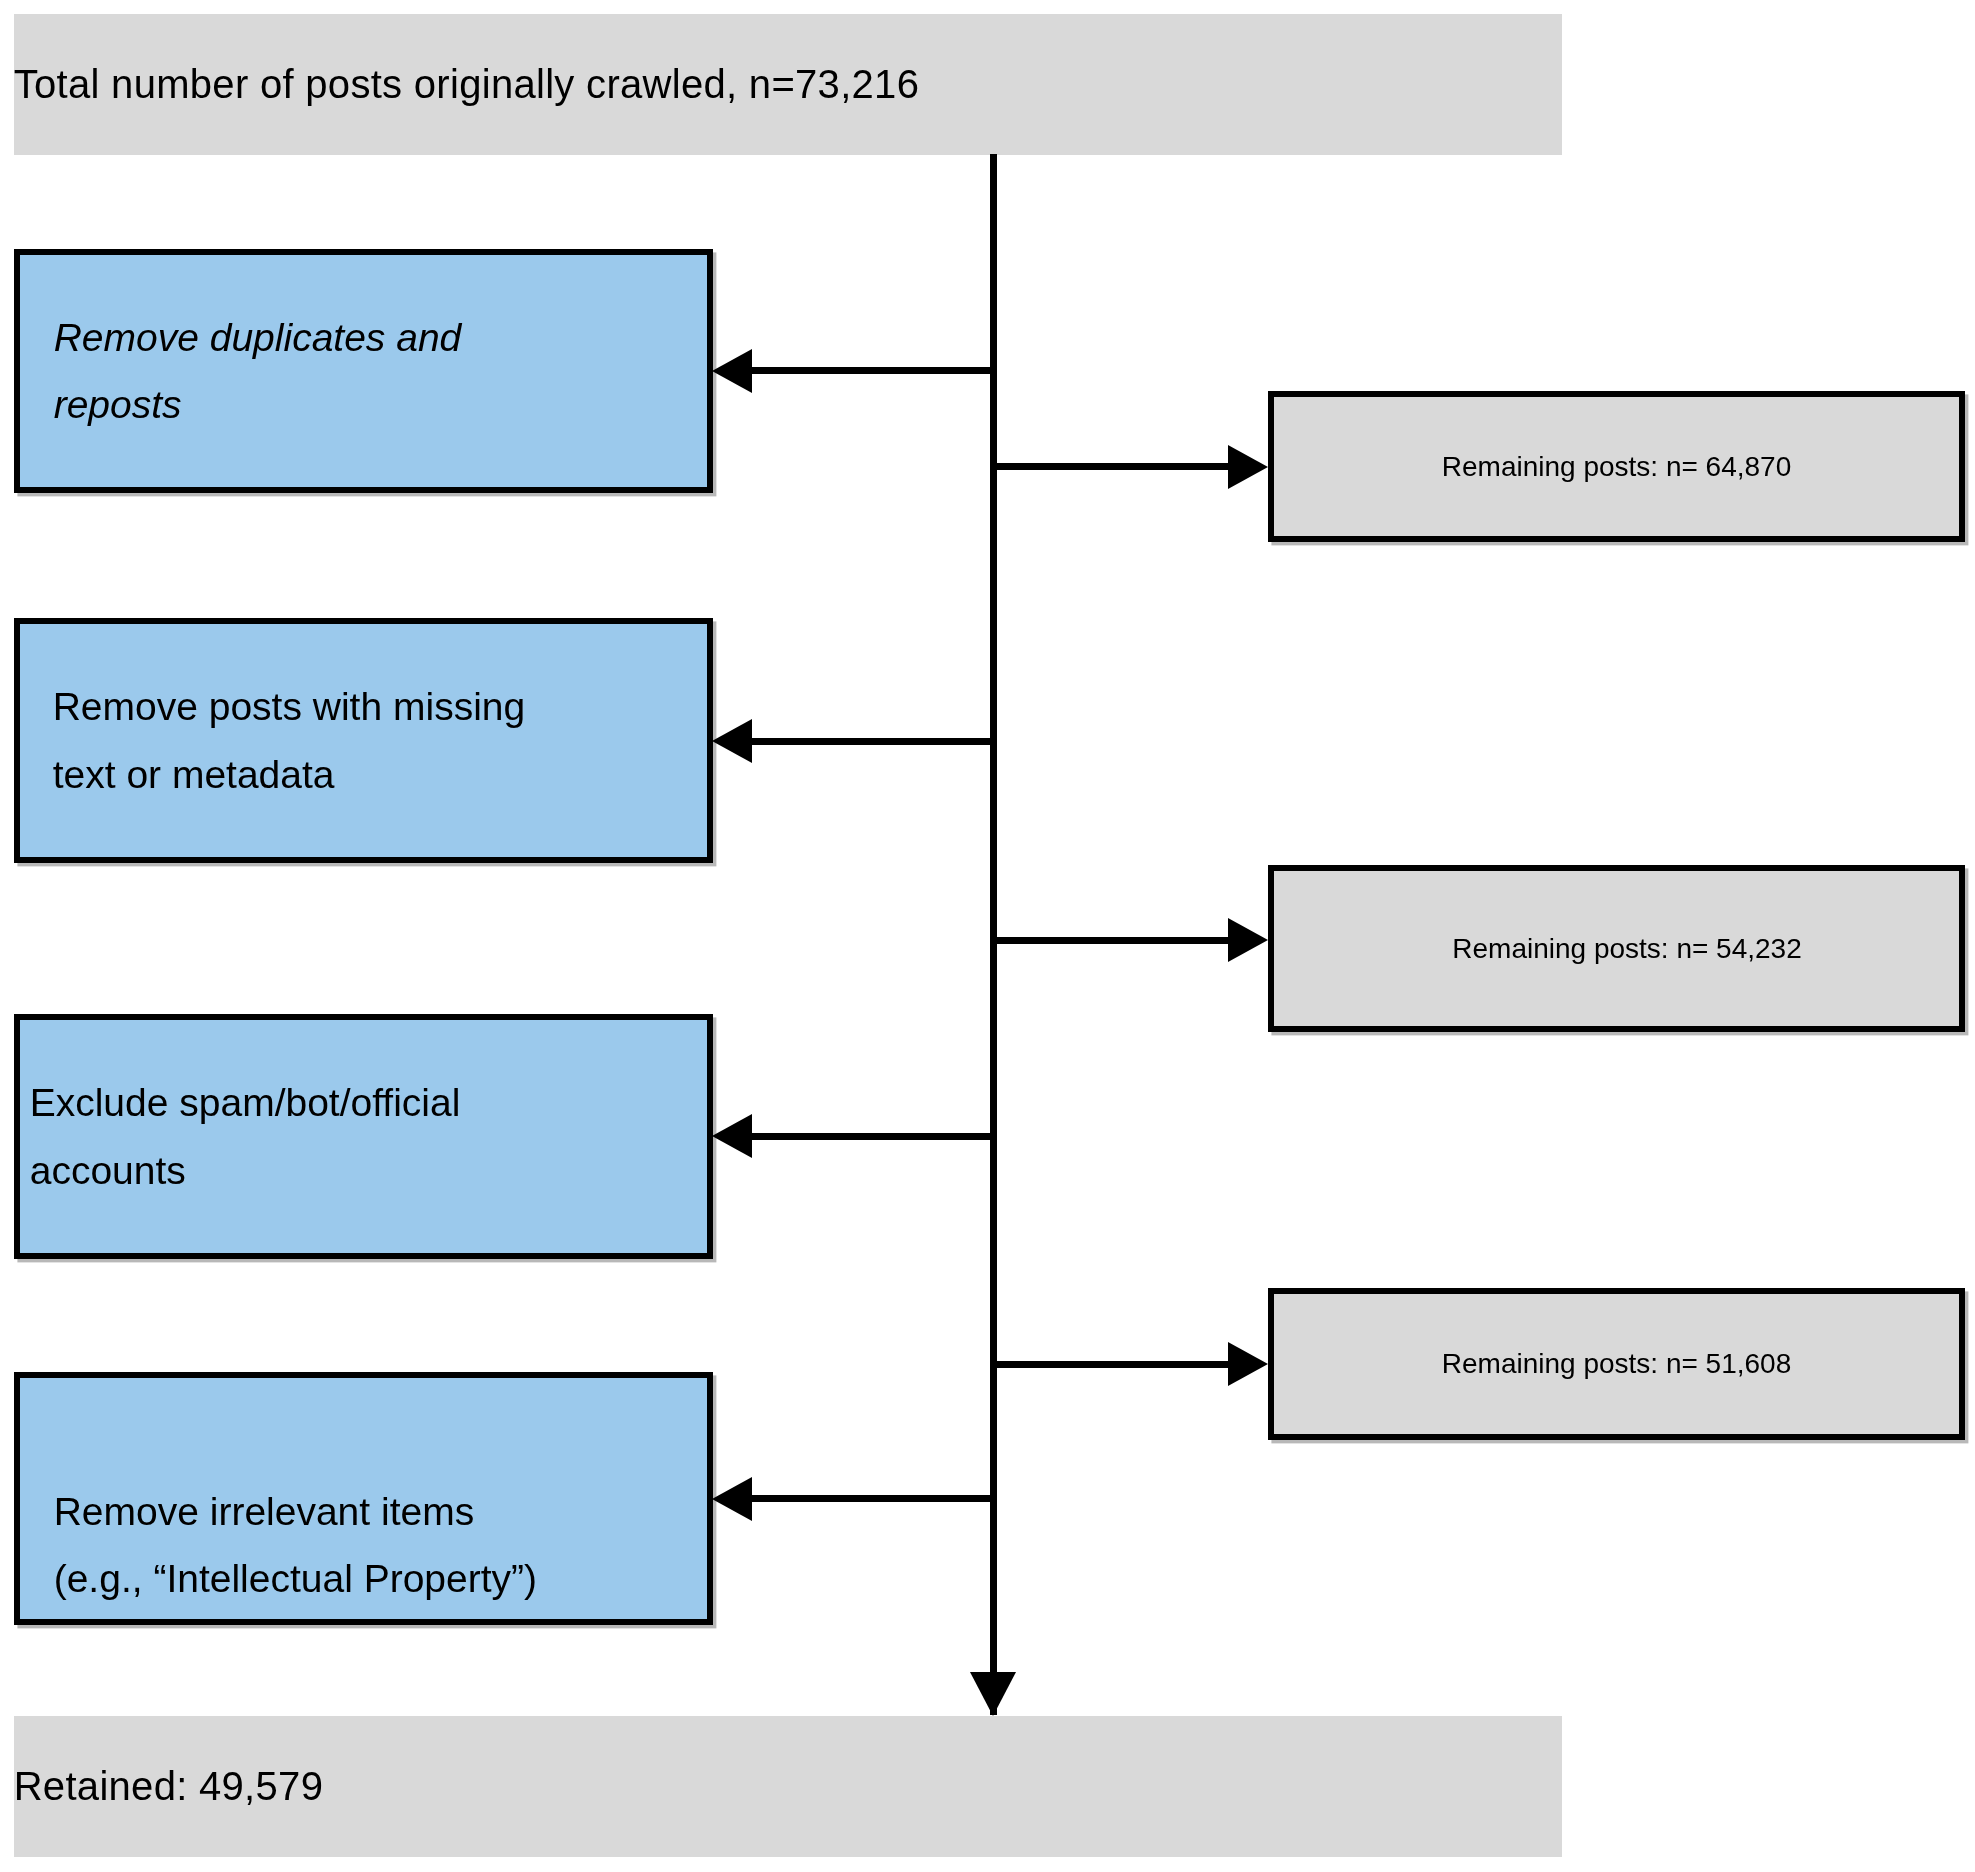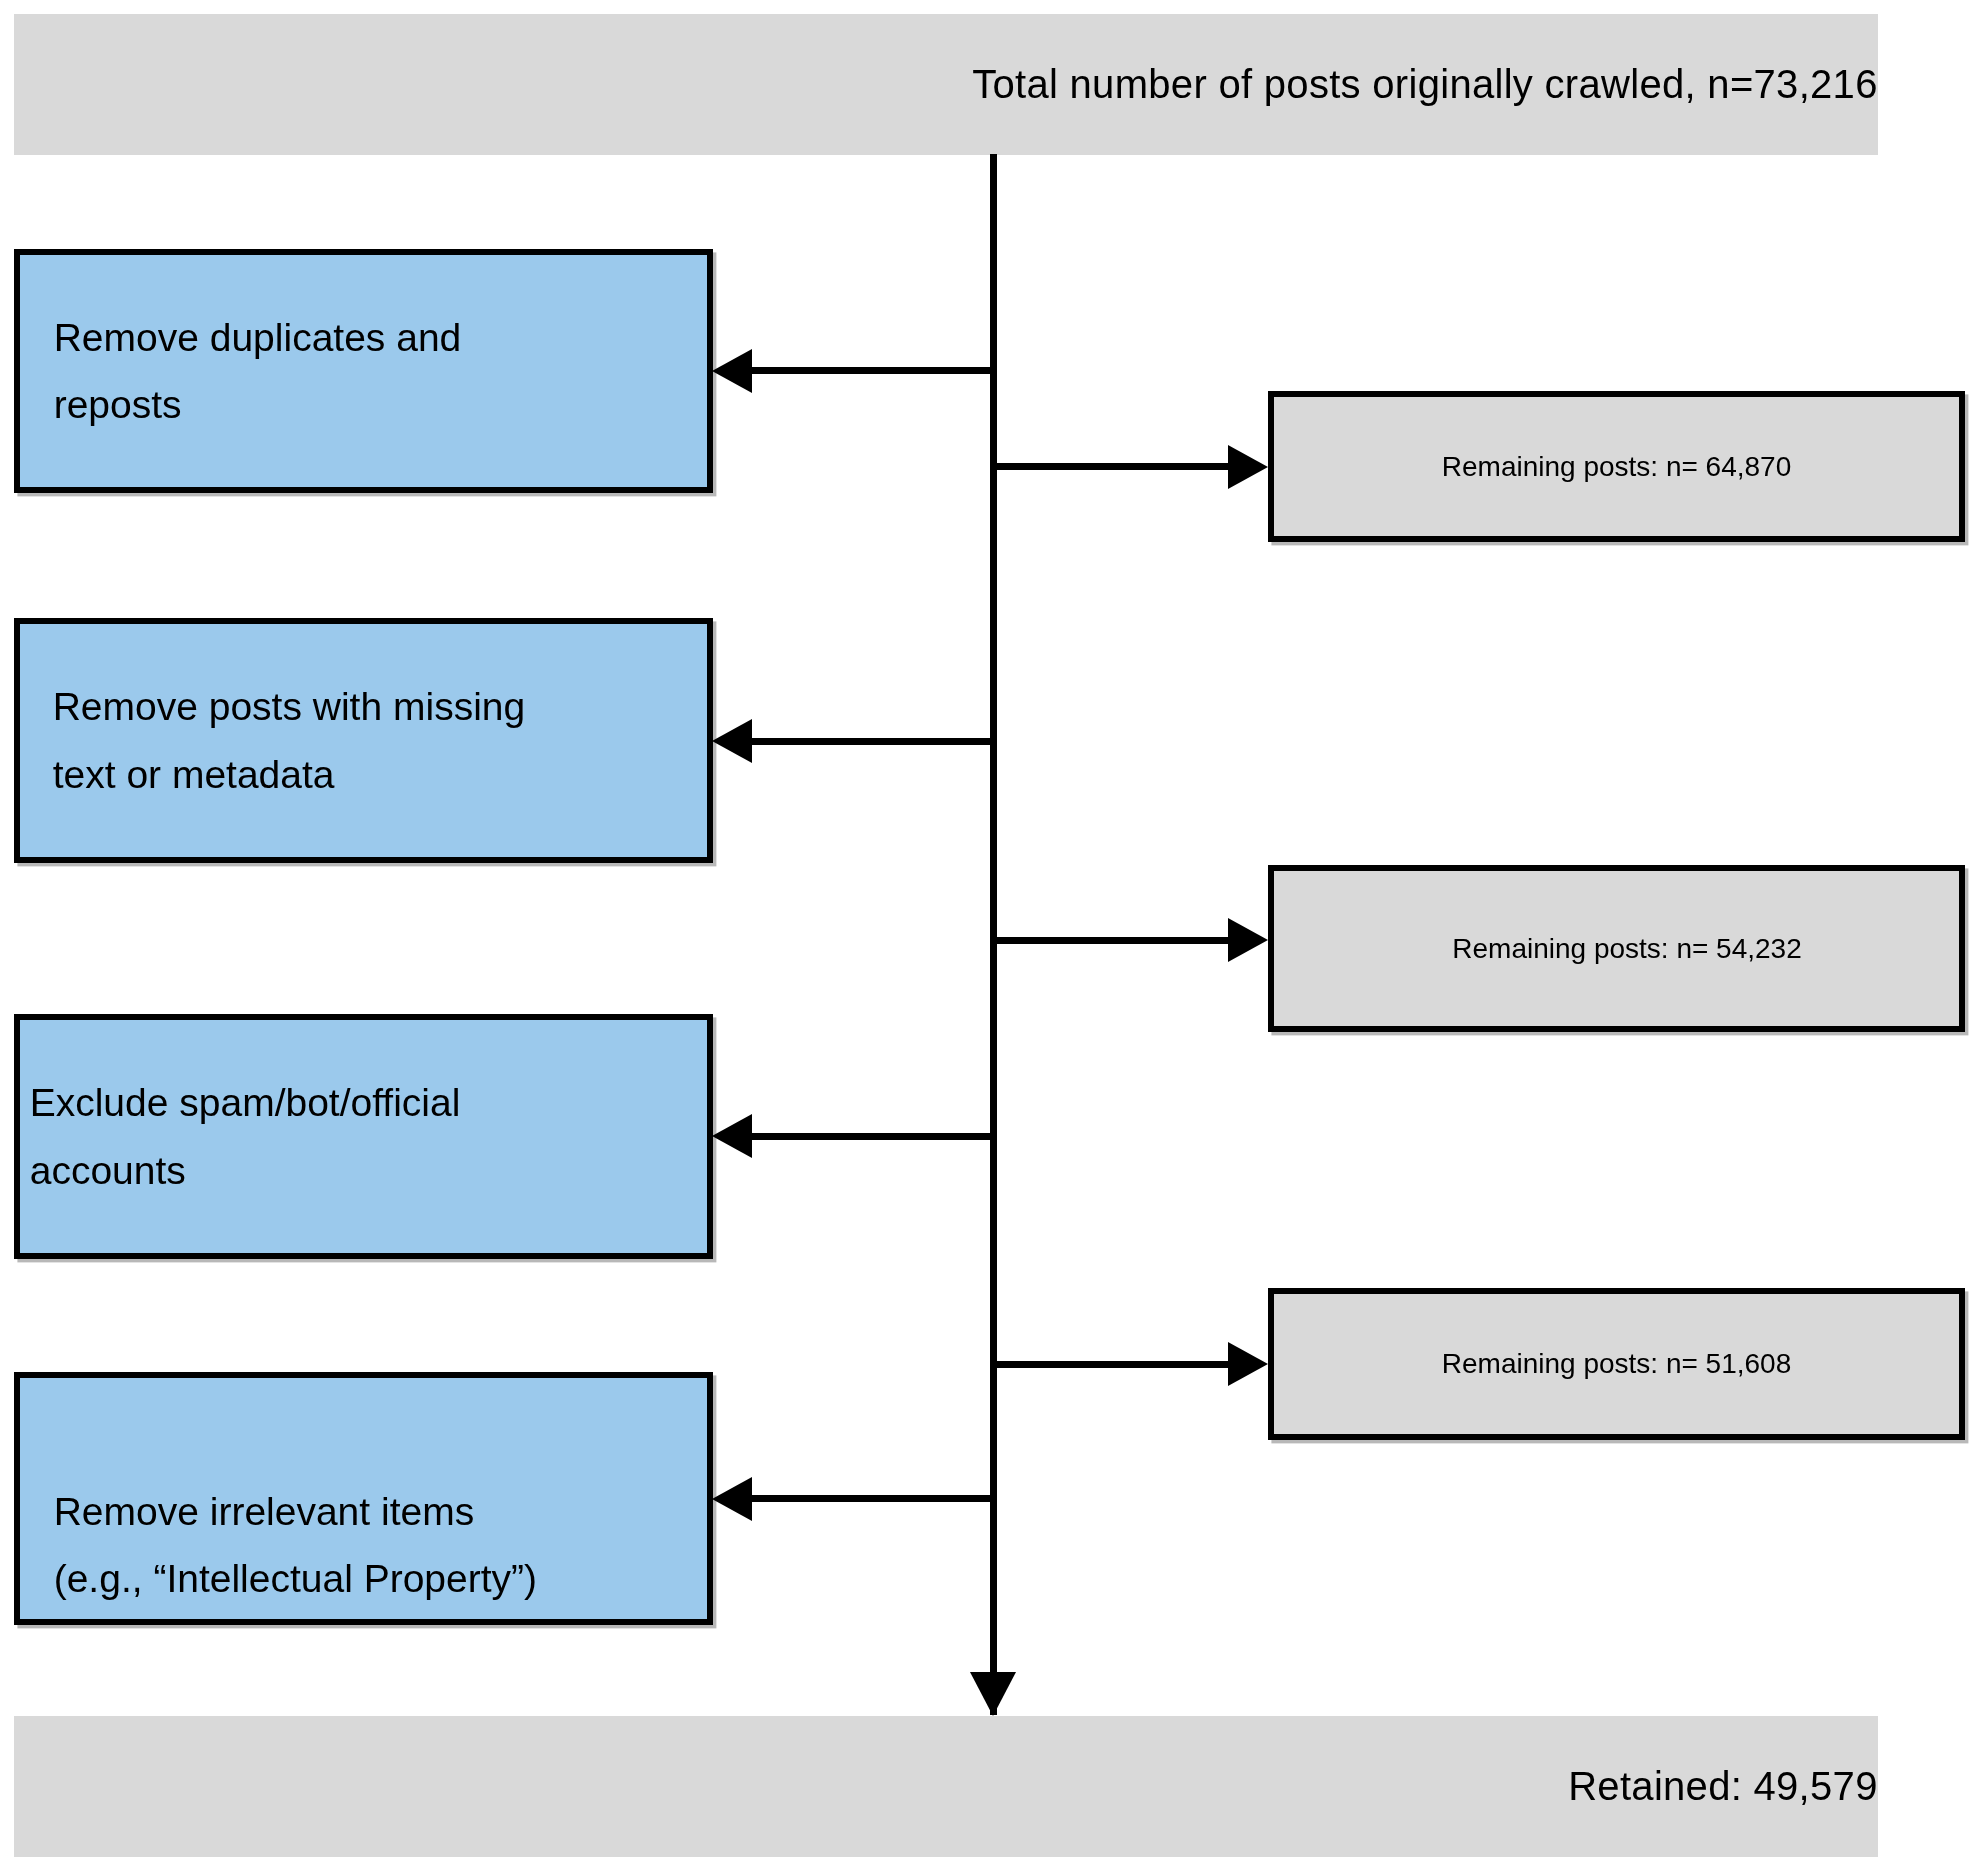--- a/index.html
+++ b/index.html
@@ -13,25 +13,25 @@
     height: 1872px;
     background: #ffffff;
     font-family: "Liberation Sans", sans-serif;
     color: #000000;
     overflow: hidden;
   }
   
   .bar {
     position: absolute;
     left: 13.7px;
-    width: 1864px;
+    width: 1548px;
     background: #D9D9D9;
     display: flex;
     align-items: center;
-    justify-content: flex-end;
+    justify-content: flex-start;
     font-size: 40px;
     letter-spacing: 0.3px;
     box-sizing: border-box;
   }
   .bar.top    { top: 13.7px;   height: 141px; }
   .bar.bottom { top: 1716px; height: 141px; }
 
   
   .step {
     position: absolute;
@@ -41,21 +41,21 @@
     border: 6.9px solid #000000;
     box-sizing: border-box;
     display: flex;
     align-items: center;
     box-shadow: 3.4px 3.4px 0 rgba(0,0,0,0.28);
     font-size: 39px;
     line-height: 1.72;
     white-space: pre-line;
     padding: 6.9px 20.6px 6.9px 34px;
   }
-  .step.s1 { top: 249px;  height: 244px; }
+  .step.s1 { top: 249px;  height: 244px; font-style: italic; }
   .step.s2 { top: 618px;  height: 245px; padding-left: 33px; }
   .step.s3 { top: 1014px; height: 245px; padding-left: 10px; }
   .step.s4 { top: 1372px; height: 253px; align-items: flex-end; }
 
   
   .remain {
     position: absolute;
     left: 1268px;
     width: 697px;
     background: #D9D9D9;

